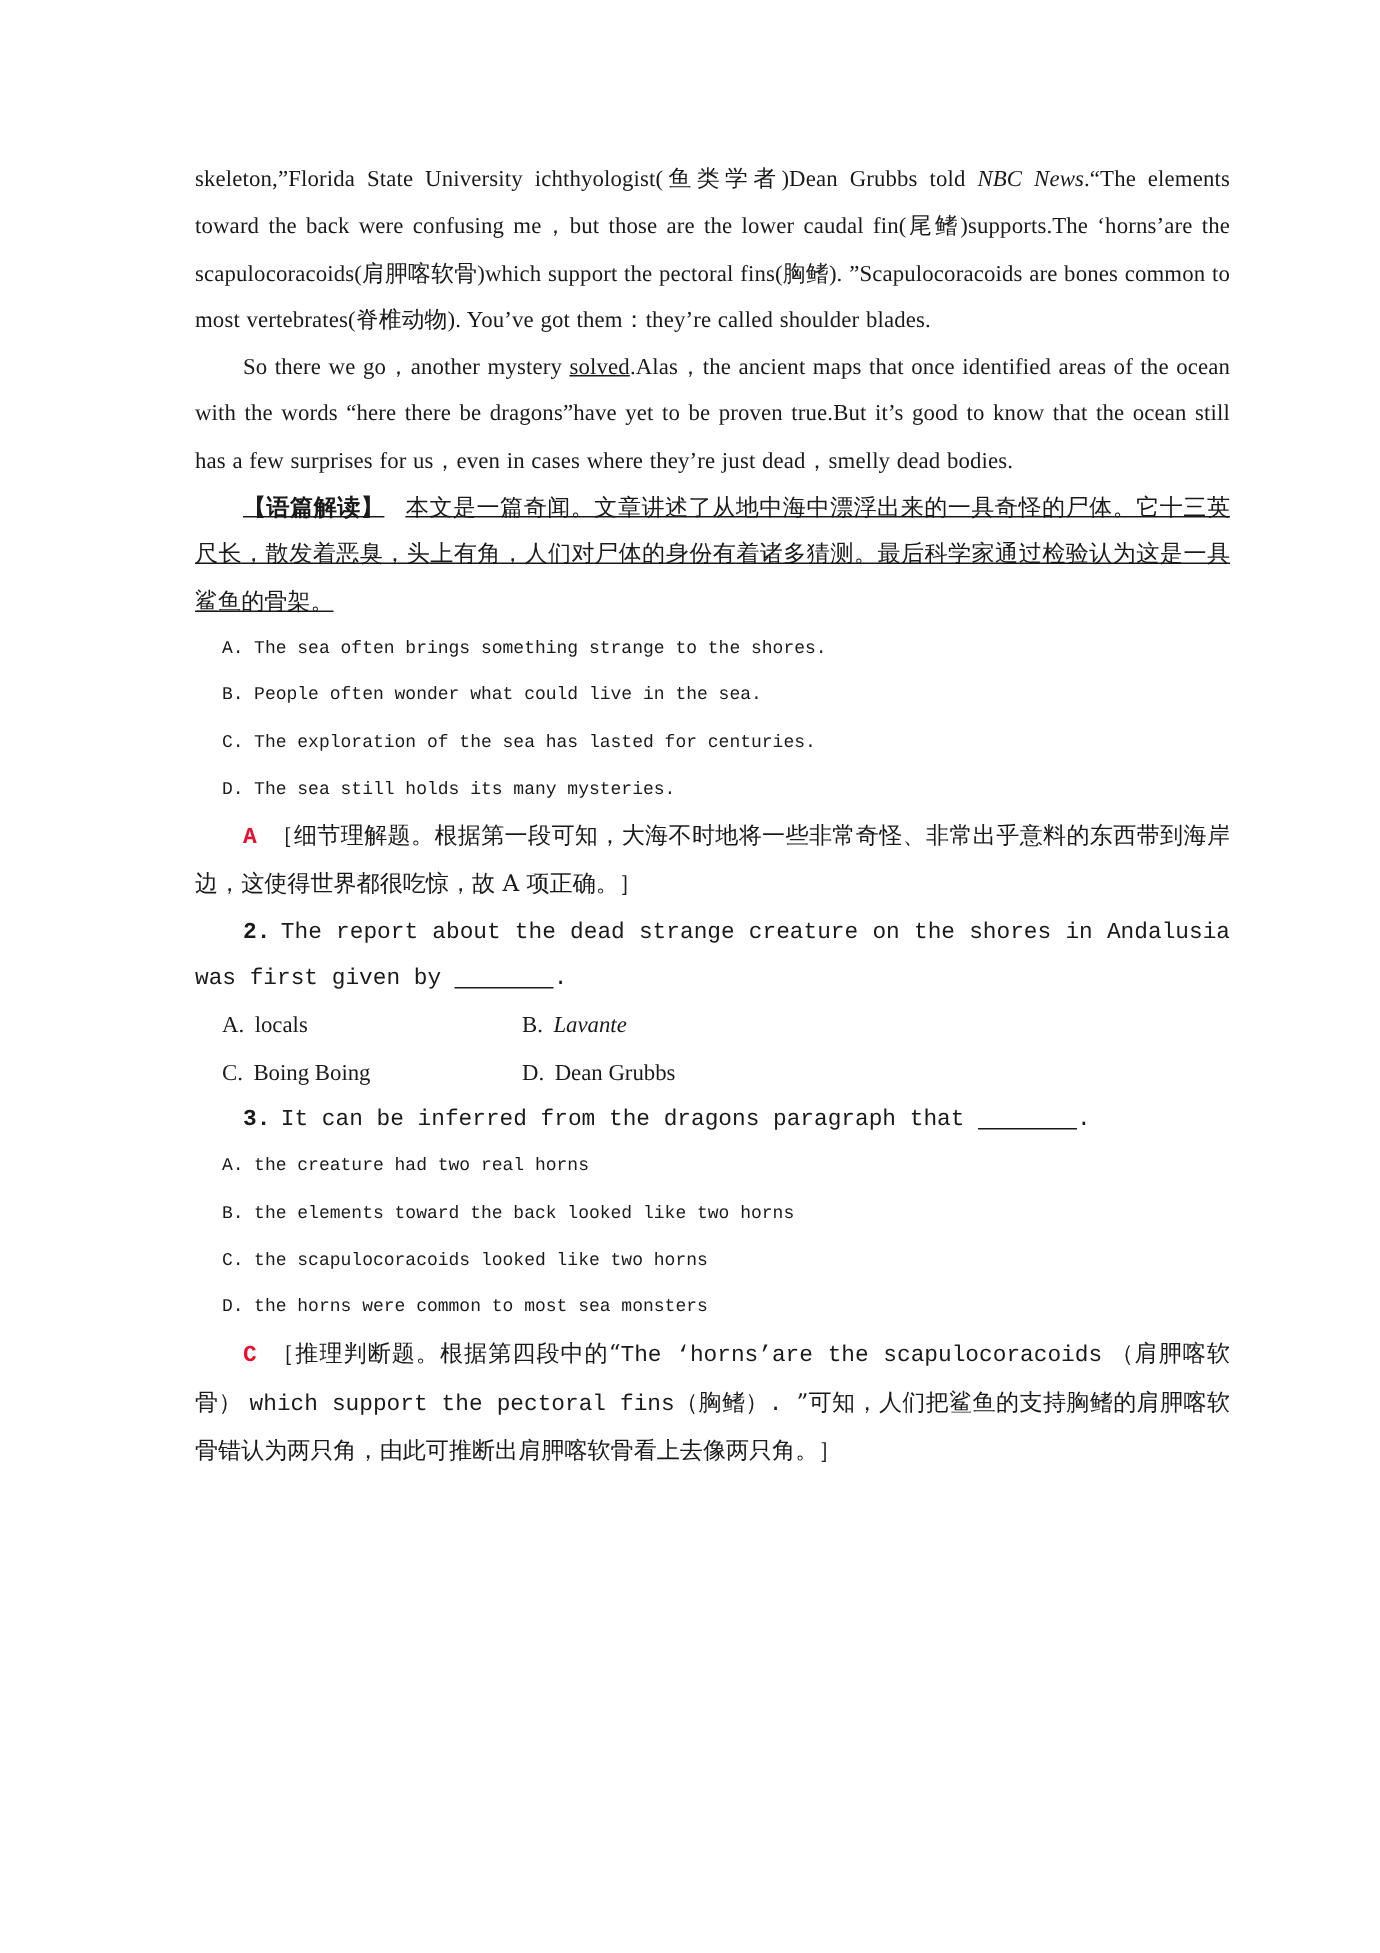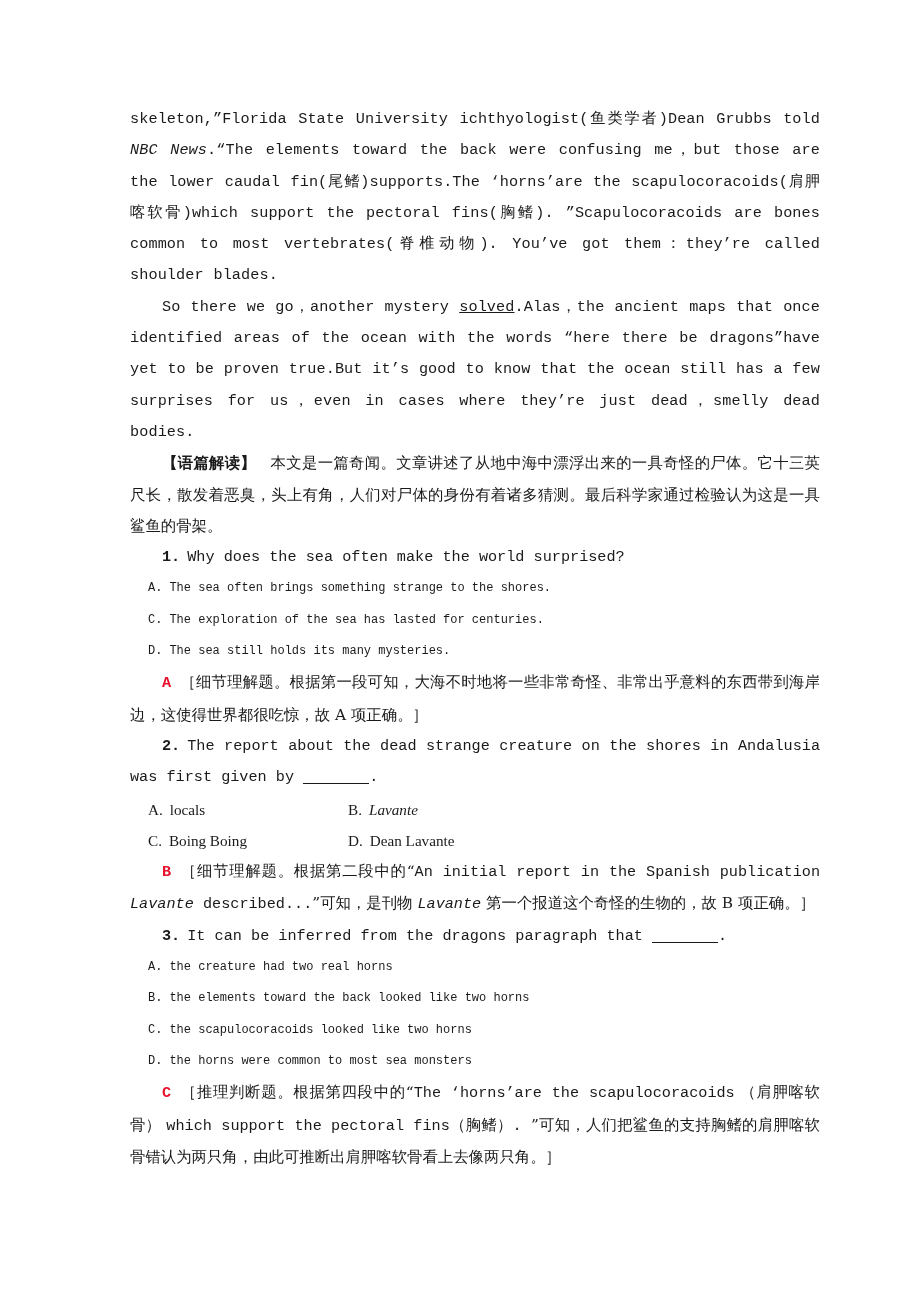--- a/index.html
+++ b/index.html
@@ -21,41 +21,42 @@
     height: 1302px;
     box-sizing: border-box;
     padding: 104px 100px 0 130px;
   }
   .body-col {
     width: 690px;
   }
 
   
   .para {
-    font-family: Liberation Mono, monospace;
+    font-family: Liberation Serif, serif;
     font-size: 15.2px;
     line-height: 31.3px;
     text-align: justify;
     text-align-last: left;
     letter-spacing: 0.1px;
     margin: 0;
     word-spacing: 0.5px;
   }
   .indent {
     text-indent: 32px;
   }
 
   
   .cn {
     font-family: "DejaVu Serif", "Liberation Serif", serif;
     font-size: 15.4px;
     line-height: 31.3px;
     margin: 0;
     text-align: justify;
     text-indent: 32px;
+    text-decoration: underline;
   }
   .cn b, .cn .bold {
     font-weight: bold;
   }
 
   
   .q-line {
     font-family: "Liberation Mono", "DejaVu Sans Mono", monospace;
     font-size: 15.2px;
     line-height: 31.3px;
@@ -124,40 +125,39 @@
 
 <div class="page">
   <div class="body-col">
 
     <p class="para"><span>skeleton,”Florida State University ichthyologist(鱼类学者)Dean Grubbs told </span><span class="ital">NBC News</span><span>.“The elements toward the back were confusing me，but those are the lower caudal fin(尾鳍)supports.The ‘horns’are the scapulocoracoids(肩胛喀软骨)which support the pectoral fins(胸鳍). ”Scapulocoracoids are bones common to most vertebrates(脊椎动物). You’ve got them：they’re called shoulder blades.</span></p>
 
     <p class="para indent"><span>So there we go，another mystery </span><span class="ul">solved</span><span>.Alas，the ancient maps that once identified areas of the ocean with the words “here there be dragons”have yet to be proven true.But it’s good to know that the ocean still has a few surprises for us，even in cases where they’re just dead，smelly dead bodies.</span></p>
 
     <p class="cn"><span class="bold">【语篇解读】</span><span class="sp-lg"></span><span>本文是一篇奇闻。文章讲述了从地中海中漂浮出来的一具奇怪的尸体。它十三英尺长，散发着恶臭，头上有角，人们对尸体的身份有着诸多猜测。最后科学家通过检验认为这是一具鲨鱼的骨架。</span></p>
 
-    <p class="q-line"><span class="q-num">1.</span><span class="sp"></span><span>Why does the sea often make the world surprised?</span></p>
 
     <p class="opt"><span>A.</span><span class="sp"></span><span>The sea often brings something strange to the shores.</span></p>
+    <p class="opt"><span>B.</span><span class="sp"></span><span>People often wonder what could live in the sea.</span></p>
     <p class="opt"><span>C.</span><span class="sp"></span><span>The exploration of the sea has lasted for centuries.</span></p>
     <p class="opt"><span>D.</span><span class="sp"></span><span>The sea still holds its many mysteries.</span></p>
 
     <p class="ans"><span class="ans-letter">A</span><span>［细节理解题。根据第一段可知，大海不时地将一些非常奇怪、非常出乎意料的东西带到海岸边，这使得世界都很吃惊，故 A 项正确。］</span></p>
 
     <p class="q-line"><span class="q-num">2.</span><span class="sp"></span><span>The report about the dead strange creature on the shores in Andalusia was first given by </span><span class="blank"></span><span>.</span></p>
 
     <div class="opt-row">
       <div class="opt-cell opt-cell-a"><span>A.</span><span class="sp"></span><span>locals</span></div>
       <div class="opt-cell opt-cell-b"><span>B.</span><span class="sp"></span><span class="ital">Lavante</span></div>
     </div>
     <div class="opt-row">
       <div class="opt-cell opt-cell-a"><span>C.</span><span class="sp"></span><span>Boing Boing</span></div>
-      <div class="opt-cell opt-cell-b"><span>D.</span><span class="sp"></span><span>Dean Lavante</span></div>
+      <div class="opt-cell opt-cell-b"><span>D.</span><span class="sp"></span><span>Dean Grubbs</span></div>
     </div>
 
-    <p class="ans"><span class="ans-letter">B</span><span>［细节理解题。根据第二段中的“</span><span class="en">An initial report in the Spanish publication </span><span class="en ital">Lavante</span><span class="en"> described...</span><span>”可知，是刊物 </span><span class="en ital">Lavante</span><span> 第一个报道这个奇怪的生物的，故 B 项正确。］</span></p>
 
     <p class="q-line"><span class="q-num">3.</span><span class="sp"></span><span>It can be inferred from the dragons paragraph that </span><span class="blank"></span><span>.</span></p>
 
     <p class="opt"><span>A.</span><span class="sp"></span><span>the creature had two real horns</span></p>
     <p class="opt"><span>B.</span><span class="sp"></span><span>the elements toward the back looked like two horns</span></p>
     <p class="opt"><span>C.</span><span class="sp"></span><span>the scapulocoracoids looked like two horns</span></p>
     <p class="opt"><span>D.</span><span class="sp"></span><span>the horns were common to most sea monsters</span></p>
 
     <p class="ans"><span class="ans-letter">C</span><span>［推理判断题。根据第四段中的“</span><span class="en">The ‘horns’are the scapulocoracoids</span><span> （肩胛喀软骨） </span><span class="en">which support the pectoral fins</span><span>（胸鳍）</span><span class="en">. </span><span>”可知，人们把鲨鱼的支持胸鳍的肩胛喀软骨错认为两只角，由此可推断出肩胛喀软骨看上去像两只角。］</span></p>
 

